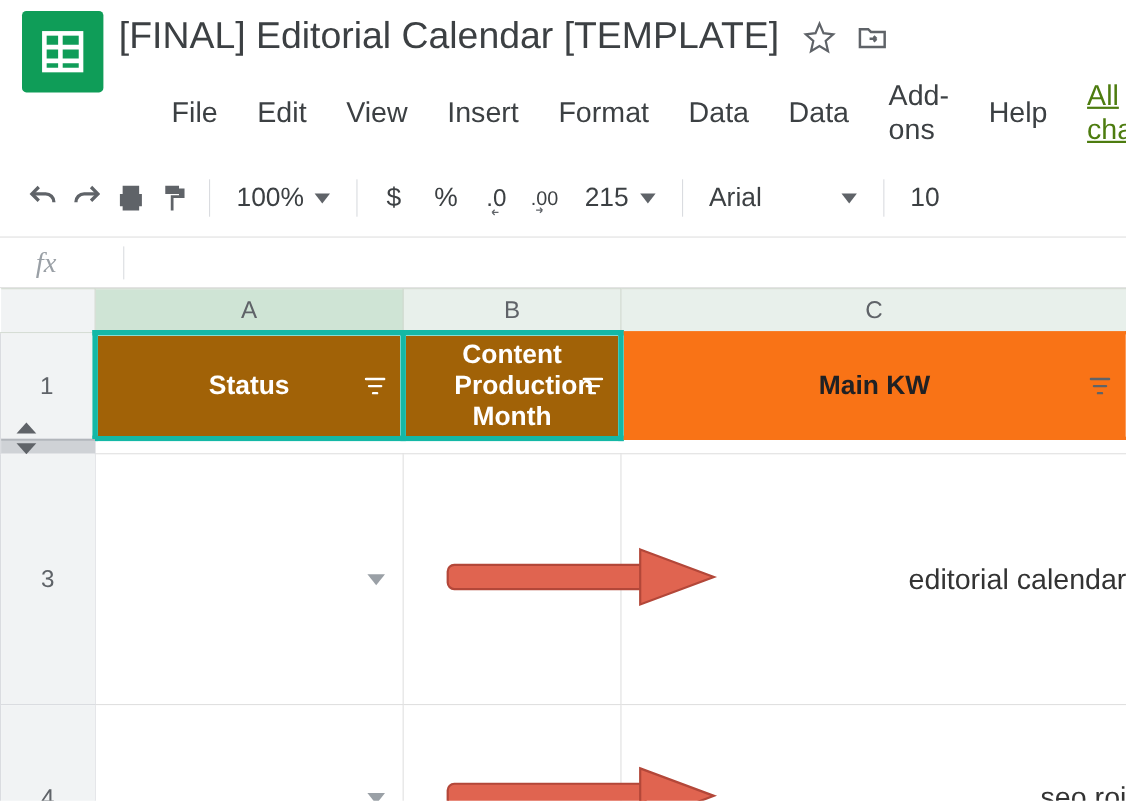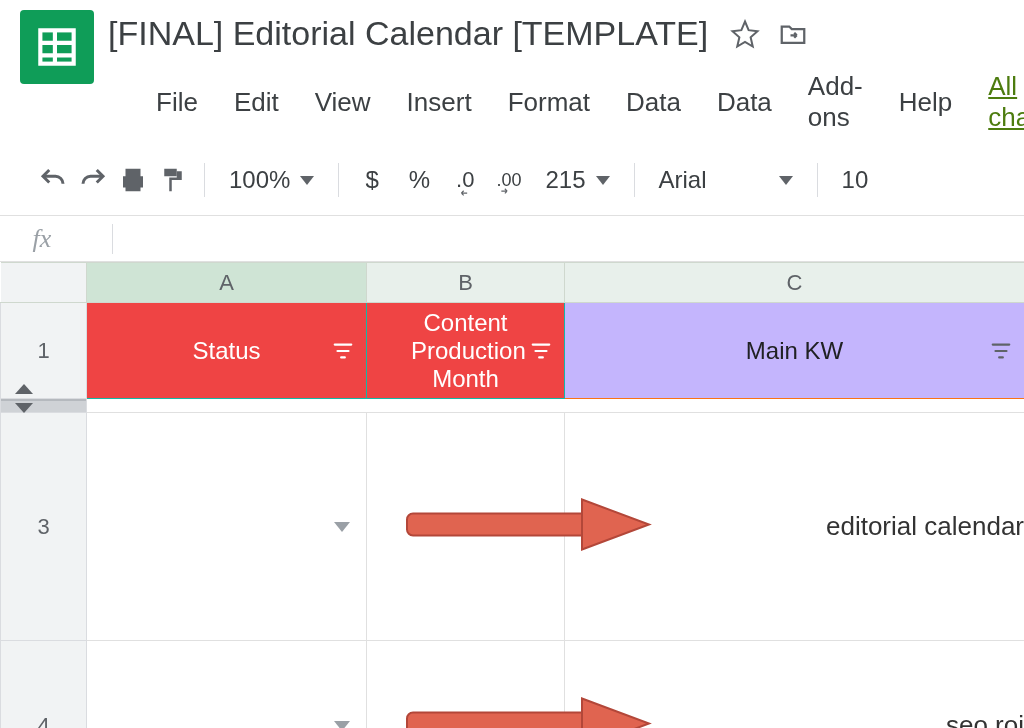--- a/index.html
+++ b/index.html
@@ -53,21 +53,21 @@
     align-items: center;
     margin-left: 44px;
   }
   .menu-item { padding: 2px 4px; cursor: pointer; }
   .menu-item.underline { text-decoration: underline; color: #4d7c0f; }
   
   .toolbar {
     display: flex;
     align-items: center;
     gap: 10px;
-    padding: 18px 38px;
+    padding: 18px 24px;
     border-bottom: 1px solid #e0e0e0;
     margin-top: 10px;
     font-size: 24px;
     color: #3c4043;
   }
   .tb-icon svg { width: 30px; height: 30px; display:block; }
   .sep { width: 1px; height: 34px; background: #dadce0; margin: 0 6px; }
   .dropdown { display: flex; align-items: center; gap: 10px; padding: 0 8px; cursor: pointer; }
   .tri {
     width: 0; height: 0;
@@ -121,36 +121,36 @@
     border-right: 9px solid transparent;
   }
   .row-tri-up { border-bottom: 10px solid #5f6368; bottom: 4px; }
   .row-tri-down { border-top: 10px solid #5f6368; top: 4px; }
   .rowhead.gap {
     height: 14px;
     background: linear-gradient(#9aa0a6,#9aa0a6 1px, #cfd2d6 1px, #cfd2d6 13px, #9aa0a6 13px);
     padding: 0;
   }
   .hdr-cell {
-    background: #ef4444;
+    background: #a16207;
     color: #fff;
-    font-weight: 400;
+    font-weight: 700;
     font-size: 24px;
     text-align: center;
     position: relative;
-    border: 1px solid #14b8a6;
+    border: 5px solid #14b8a6;
     height: 96px;
     vertical-align: middle;
     padding: 0 44px;
   }
   .hdr-cell.white {
-    background: #c4b5fd;
+    background: #f97316;
     color: #202124;
-    border: 1px solid #f97316;
-    font-weight: 400;
+    border: 3px solid #f97316;
+    font-weight: 700;
   }
   .filter-icon {
     position: absolute;
     right: 12px;
     top: 50%;
     transform: translateY(-50%);
   }
   .filter-icon svg { width: 22px; height: 22px; display:block; }
   .data-cell {
     border: 1px solid #e0e0e0;

